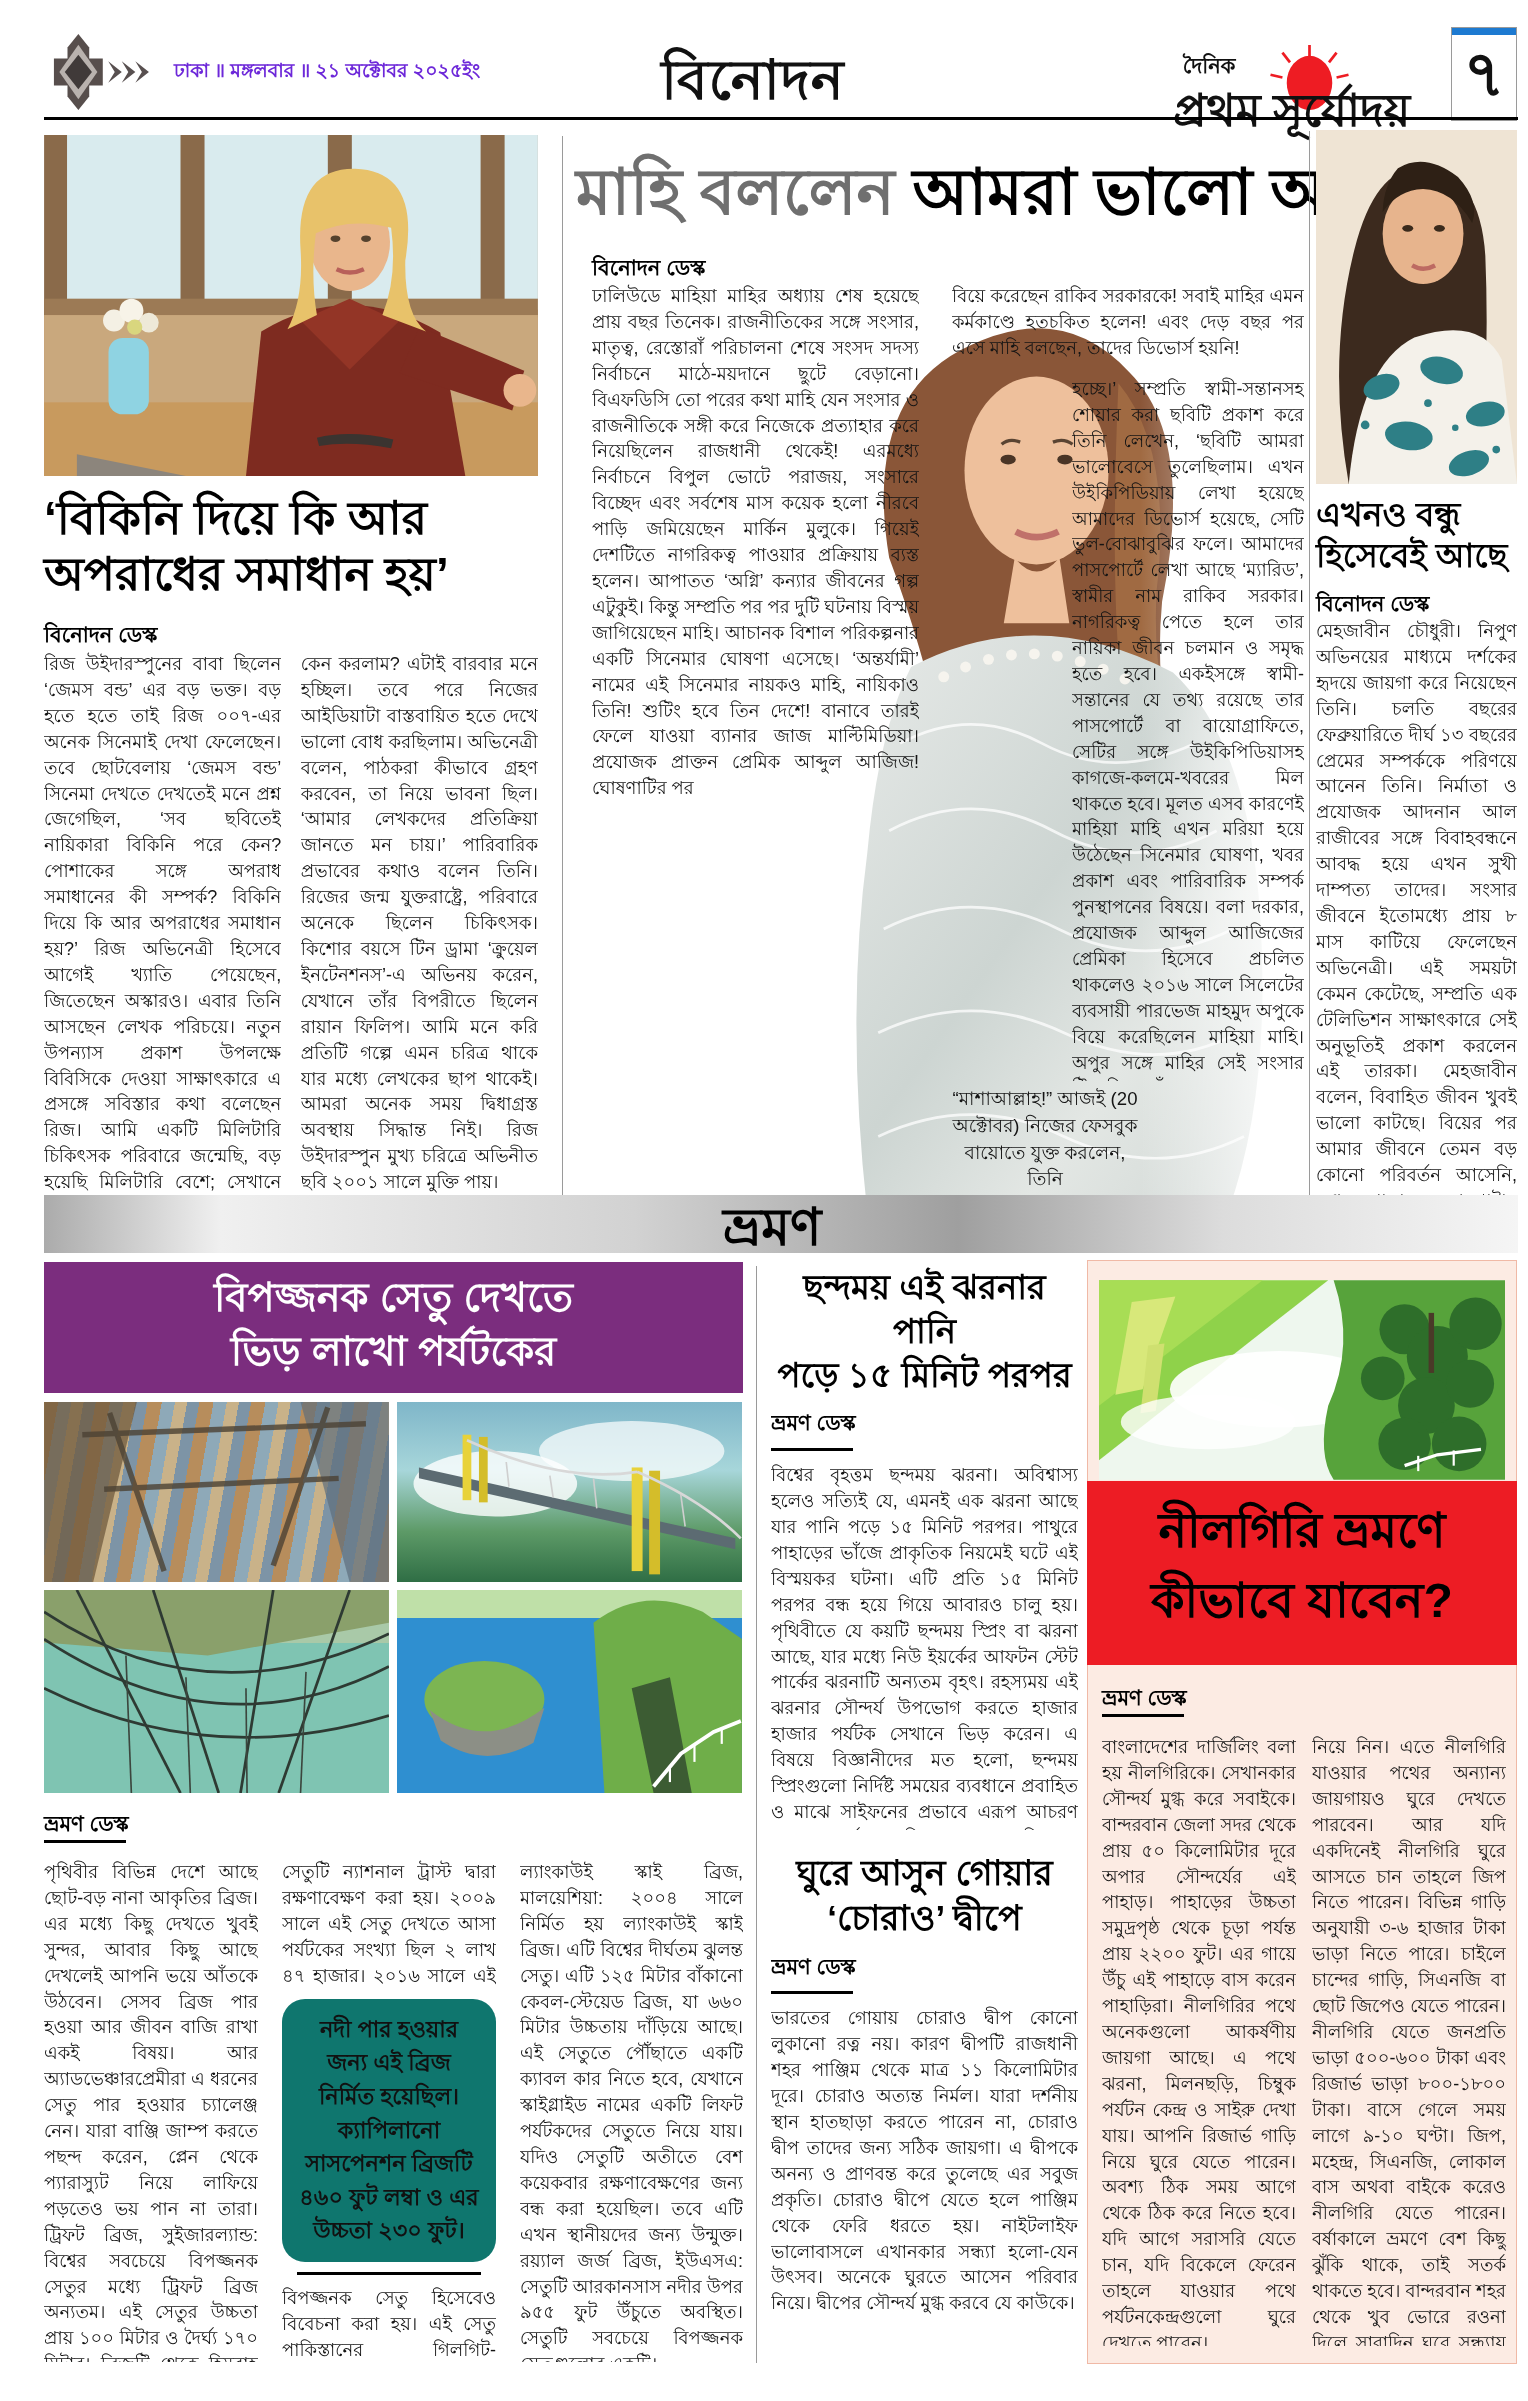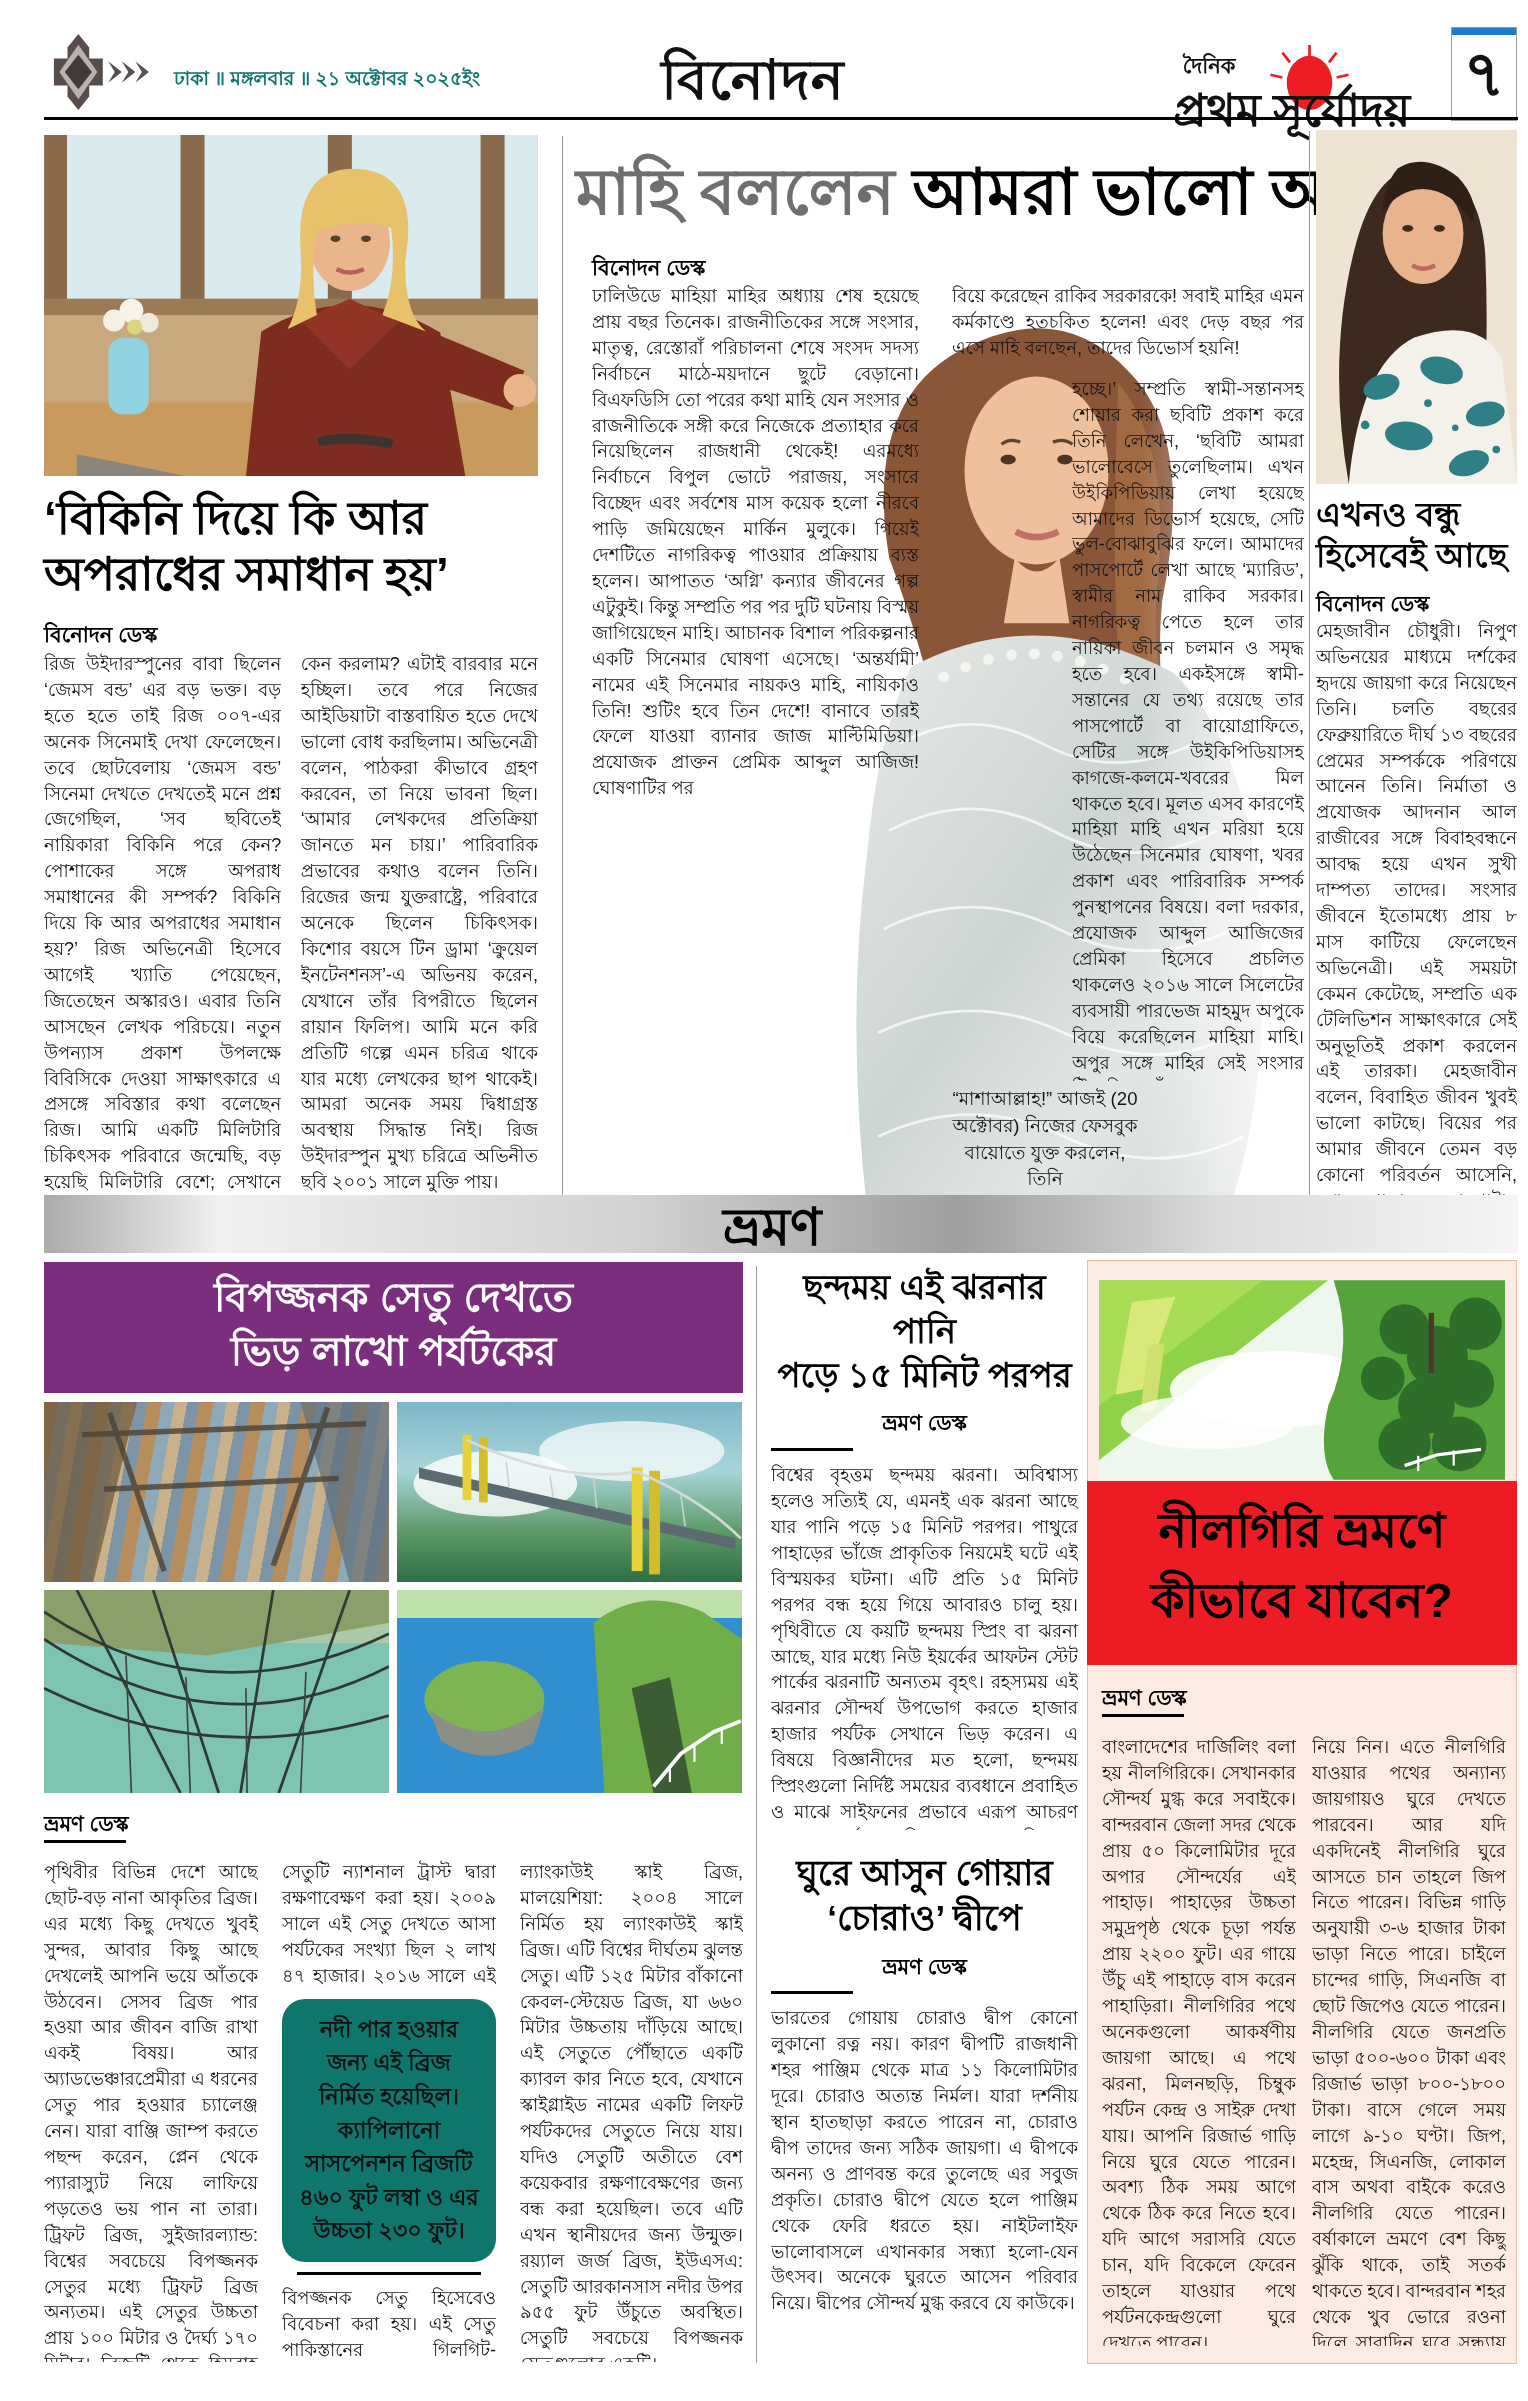--- a/index.html
+++ b/index.html
@@ -1,20 +1,20 @@
 <!DOCTYPE html>
 <html style="font-size:8.7px"><head>
 <meta charset="utf-8">
 <style>
   html,body{margin:0;padding:0;background:#e8e8e8;}
   .page{position:relative;width:1528px;height:2401px;background:#fff;overflow:hidden;
         font-family:"Liberation Sans",sans-serif;color:#111;}
   .abs{position:absolute;}
   .body-text{font-size:18px;line-height:1.44;text-align:justify;color:#141414;overflow:hidden;}
-  .byline{font-size:21px;font-weight:bold;color:#000;text-align:center;}
+  .byline{font-size:21px;font-weight:bold;color:#000;}
   .center{text-align:center;}
   .rule{background:#000;}
   .vrule{background:#9a9a9a;width:1.1px;}
   .headline{font-weight:bold;color:#000;}
   .cols2{display:flex;gap:19.6px;}
   .cols2 > div{flex:1;}
   .photo{overflow:hidden;}
   svg{display:block;}
 </style>
 </head>
@@ -26,21 +26,21 @@
     <svg width="115" height="76" viewBox="0 0 210 140">
       <polygon points="55,0 75,25 75,115 55,140 35,115 35,25" fill="#574e4c"></polygon>
       <polygon points="10,45 100,45 100,95 10,95" fill="#574e4c"></polygon>
       <polygon points="55,20 90,70 55,120 20,70" fill="#b9b2ae"></polygon>
       <polygon points="55,38 80,70 55,102 30,70" fill="#403a39"></polygon>
       <polygon points="110,50 135,70 110,90 122,70" fill="#585050"></polygon>
       <polygon points="135,50 160,70 135,90 147,70" fill="#585050"></polygon>
       <polygon points="160,50 185,70 160,90 172,70" fill="#585050"></polygon>
     </svg>
   </div>
-  <div class="abs" style="left:174px;top:64px;font-size:19px;font-weight:bold;color:#0f766e;">ঢাকা ॥ মঙ্গলবার ॥ ২১ অক্টোবর ২০২৫ইং</div>
+  <div class="abs" style="left:174px;top:56px;font-size:19px;font-weight:bold;color:#6d28d9;">ঢাকা ॥ মঙ্গলবার ॥ ২১ অক্টোবর ২০২৫ইং</div>
 
   <div class="abs center" style="left:600px;top:38px;width:306px;font-size:55px;font-weight:bold;letter-spacing:1.1px;">বিনোদন</div>
 
   <div class="abs" style="left:1173px;top:26px;width:267px;height:90px;margin-top:24px;">
     <svg class="abs" style="left:93px;top:-5.5px;" width="87" height="65" viewBox="0 0 160 120">
       <g stroke="#ee1c23" stroke-width="5">
         <line x1="80" y1="0" x2="80" y2="22"></line>
           <line x1="30" y1="14" x2="44" y2="32"></line>
         <line x1="130" y1="14" x2="116" y2="32"></line>
           <line x1="8" y1="55" x2="30" y2="60"></line>

